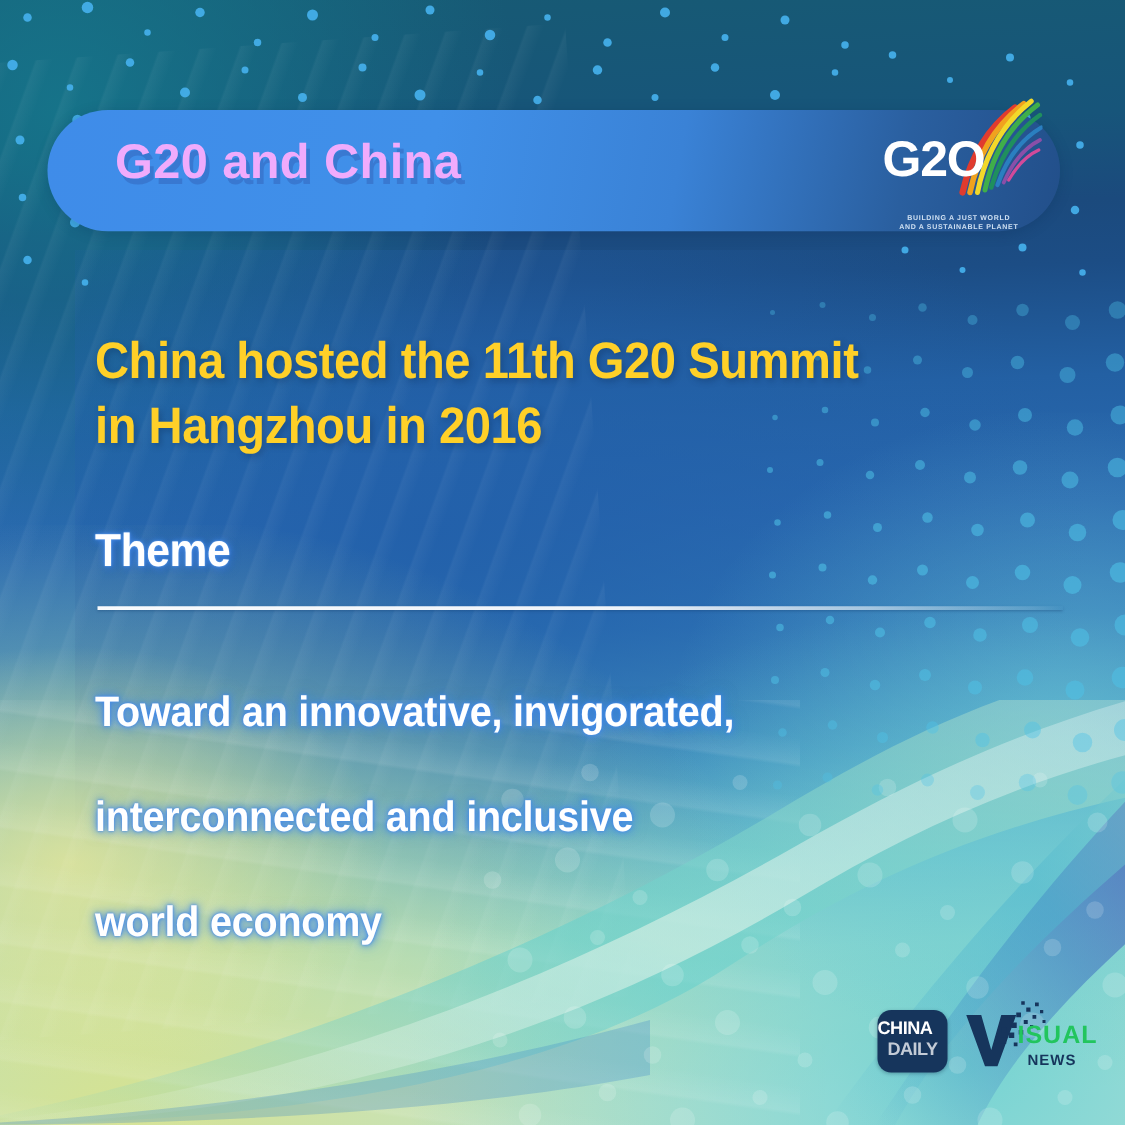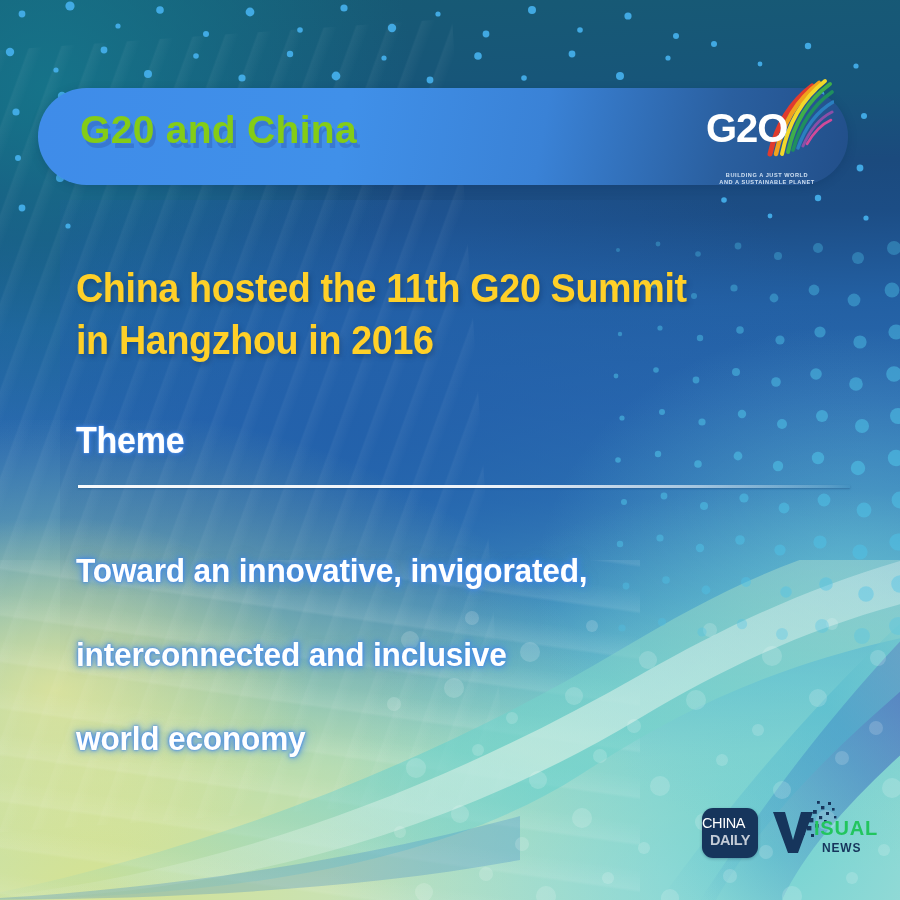--- a/index.html
+++ b/index.html
@@ -98,22 +98,22 @@
 
   
   .pill{
     position:absolute;left:38px;top:88px;
     width:810px;height:97px;
     border-radius:49px;
     background:linear-gradient(100deg,#3f8ce9 0%,#4090e9 38%,#3a82d6 62%,#2a5f9f 84%,#224f8a 100%);
     box-shadow:0 2px 10px rgba(10,40,80,.22);
   }
   .pill-title{
-    position:absolute;left:80px;top:108px;
-    font-size:39px;font-weight:bold;color:#84cc16;
+    position:absolute;left:92px;top:108px;
+    font-size:39px;font-weight:bold;color:#f0abfc;
     letter-spacing:.3px;
     text-shadow:3px 5px 0 rgba(54,112,200,.72);
     white-space:nowrap;
   }
 
   
   .g20logo{
     position:absolute;left:700px;top:82px;width:130px;height:112px;
   }
   .g20-word{
@@ -179,21 +179,21 @@
 
   
   .cd-logo{
     position:absolute;left:702px;top:808px;width:56px;height:50px;
     border-radius:11px;
     background:#16355c;
     box-shadow:0 1px 3px rgba(10,40,70,.3);
   }
   .cd-china{
     position:absolute;left:0;top:8px;width:38px;text-align:center;
-    font-size:14.5px;line-height:15px;font-weight:normal;color:#ffffff;
+    font-size:14.5px;line-height:15px;font-weight:bold;color:#ffffff;
     letter-spacing:-.4px;
   }
   .cd-daily{
     position:absolute;left:0;top:25px;width:56px;text-align:center;
     font-size:14.5px;line-height:15px;font-weight:bold;color:#c3cbd6;
     letter-spacing:-.4px;
   }
   .vn-logo{position:absolute;left:772px;top:800px;width:106px;height:62px;}
   .vn-v{position:absolute;left:0;top:10px;width:42px;height:44px;}
   .vn-dots{position:absolute;left:26px;top:0px;width:42px;height:40px;}

